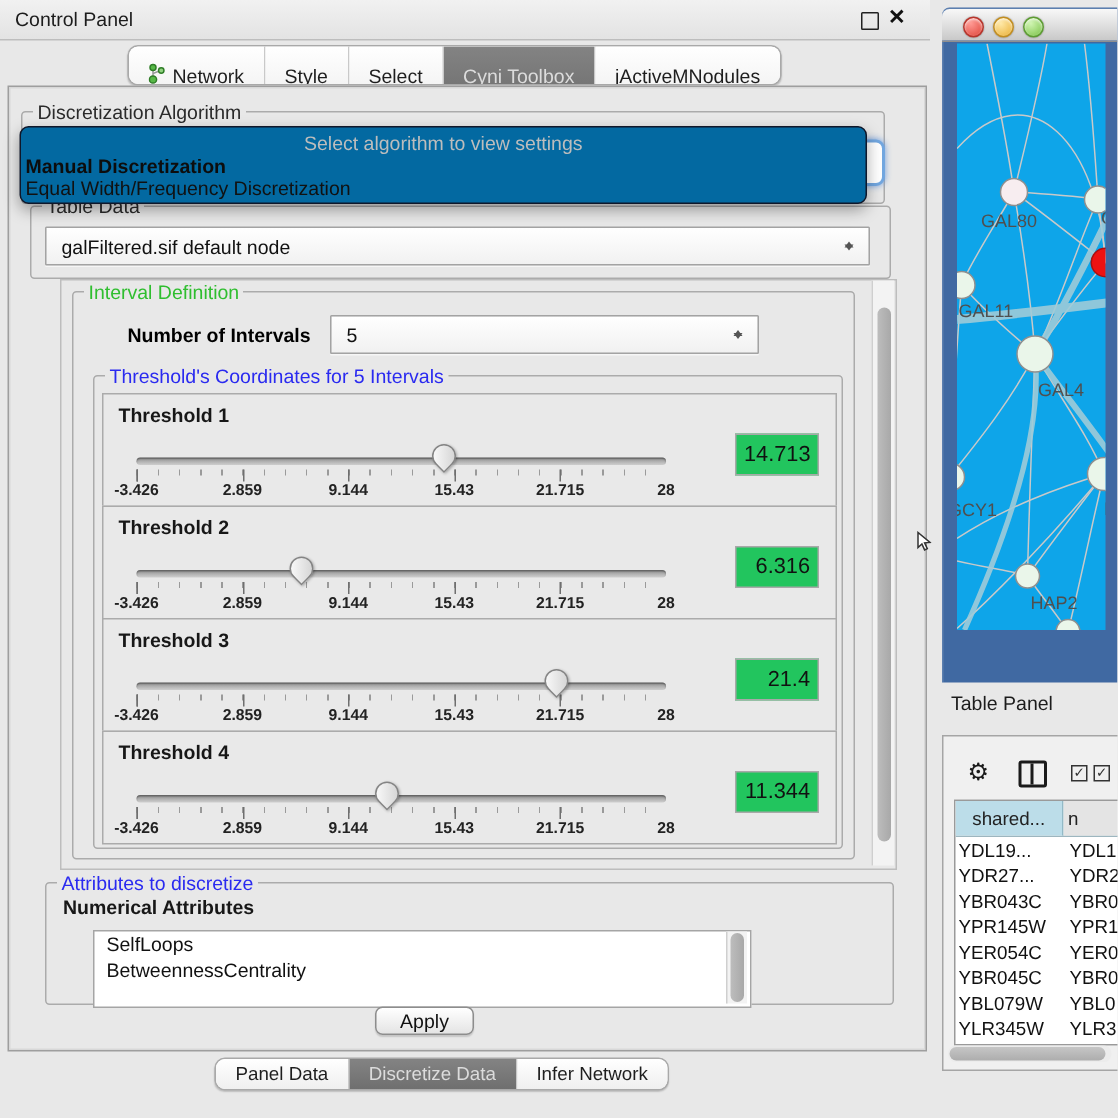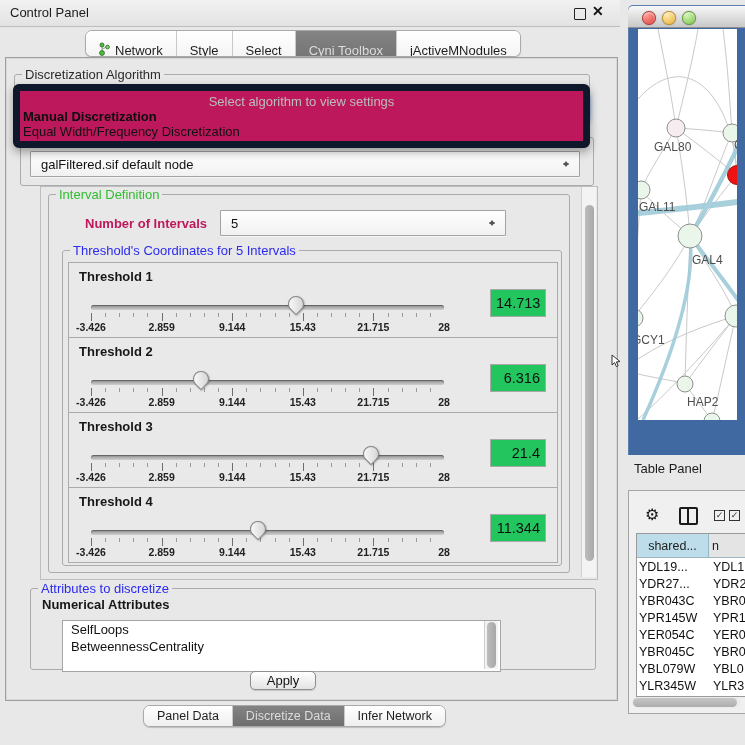--- a/index.html
+++ b/index.html
@@ -43,21 +43,21 @@
     font-size:13px;color:#111;display:flex;align-items:center;padding:0 10px;box-shadow:0 1px 0 rgba(255,255,255,.6);}
   .combo .arrows{position:absolute;right:9px;top:50%;transform:translateY(-50%);width:7px;height:12px;}
   .combo .arrows:before{content:"";position:absolute;left:0;top:0;border:3.5px solid transparent;border-bottom:4.5px solid #555;}
   .combo .arrows:after{content:"";position:absolute;left:0;bottom:0;border:3.5px solid transparent;border-top:4.5px solid #555;}
 
   
   #algo-combo{left:20px;top:93px;width:566px;height:27px;border:2px solid #72a7e0;border-radius:6px;
     background:#fff;box-shadow:0 0 4px rgba(100,150,220,.9);}
 
   
-  #popup{left:13px;top:84px;width:563px;height:50px;background:#be185d;border:7px solid #0f172a;
+  #popup{left:13px;top:84px;width:563px;height:50px;background:#0369a1;border:1px solid #0f172a;
     border-radius:6px;box-shadow:0 4px 10px rgba(0,0,0,.35);z-index:40;}
   #popup .hint{position:absolute;left:0;top:3px;width:100%;text-align:center;font-size:13px;color:#bdbdbd;}
   #popup .opt1{position:absolute;left:3px;top:18px;font-size:13px;font-weight:bold;color:#0d0d0d;}
   #popup .opt2{position:absolute;left:3px;top:33px;font-size:13px;color:#111;}
 
   
   .thr-box{position:absolute;left:68px;width:488px;height:74px;border:1px solid #ababab;background:#e9e9e9;}
   .thr-label{position:absolute;left:10px;top:6px;font-size:13px;font-weight:bold;color:#171717;}
   .track{position:absolute;left:22px;top:42px;width:353px;height:5px;border-radius:3px;
     background:linear-gradient(#8f8f8f,#cfcfcf);box-shadow:inset 0 1px 1px rgba(0,0,0,.35);}
@@ -90,21 +90,21 @@
 
   
   #net-window{left:628px;top:5px;width:117px;height:450px;background:#4069a2;border-radius:5px 0 0 0;
     box-shadow:inset 1px 1px 0 rgba(255,255,255,.15);}
   #net-titlebar{left:628px;top:6px;width:117px;height:21px;border-radius:5px 0 0 0;
     background:linear-gradient(#f8f8f8,#c8c8c8);border-bottom:1px solid #8f8f8f;}
   .light{position:absolute;top:5px;width:12px;height:12px;border-radius:50%;box-shadow:inset 0 1px 2px rgba(255,255,255,.8),0 0 1px rgba(0,0,0,.5);}
   #light-red{left:14px;background:radial-gradient(circle at 35% 30%,#ff9a94,#dd4136);border:1px solid #b5352c;}
   #light-yellow{left:34px;background:radial-gradient(circle at 35% 30%,#ffe9a8,#e9ae32);border:1px solid #c08d22;}
   #light-green{left:54px;background:radial-gradient(circle at 35% 30%,#d0f5b2,#77c043);border:1px solid #5d9b33;}
-  #net-canvas{left:638px;top:29px;width:99px;height:391px;background:#ffffff;overflow:hidden;}
+  #net-canvas{left:638px;top:29px;width:99px;height:391px;background:#0ea5e9;overflow:hidden;}
 
   #tp-title{left:634px;top:461px;font-size:13px;color:#1c1c1c;}
   #tp-panel{left:628px;top:490px;width:117px;height:222px;background:#f0f0f0;border:1px solid #a5a5a5;}
   .tbl-icon{position:absolute;top:505px;}
   #tp-table{left:636px;top:533px;width:109px;height:162px;background:#fff;border:1px solid #9a9a9a;overflow:hidden;}
   .th-row{display:flex;height:23px;border-bottom:1px solid #9db6bf;}
   .th-cell1{width:71px;background:#bcdde9;border-right:1px solid #93b9c6;font-size:12.5px;color:#222;
     display:flex;align-items:center;justify-content:center;}
   .th-cell2{flex:1;background:#e4e4e4;font-size:12.5px;color:#222;display:flex;align-items:center;padding-left:3px;}
   .t-row{display:flex;height:17px;font-size:12.5px;color:#111;}
@@ -176,21 +176,21 @@
   </div>
 
   <div class="abs" style="left:40px;top:186px;width:556px;height:392px;border:1px solid #bdbdbd;background:#e8e8e8;"></div>
   <div class="abs vsb-track" style="left:581px;top:187px;width:14px;height:390px;">
     <div class="vsb-thumb" style="left:2.5px;top:18px;width:9px;height:356px;"></div>
   </div>
 
   <div class="abs group" style="left:48px;top:194px;width:520px;height:377px;"></div>
   <div class="abs gtitle green" style="left:56px;top:188px;">Interval Definition</div>
 
-  <div class="abs" style="left:85px;top:216px;font-size:13px;font-weight:bold;color:#be185d;">Number of Intervals</div>
+  <div class="abs" style="left:85px;top:216px;font-size:13px;font-weight:bold;color:#000000;">Number of Intervals</div>
   <div class="abs combo" style="left:220px;top:210px;width:264px;height:24px;">
     <span>5</span>
     <span class="arrows"></span>
   </div>
 
   <div class="abs group" style="left:62px;top:250px;width:498px;height:314px;"></div>
   <div class="abs gtitle blue" style="left:70px;top:244px;">Threshold's Coordinates for 5 Intervals</div>
 
   <div class="thr-box" style="top:262px;">
     <div class="thr-label">Threshold 1</div>

